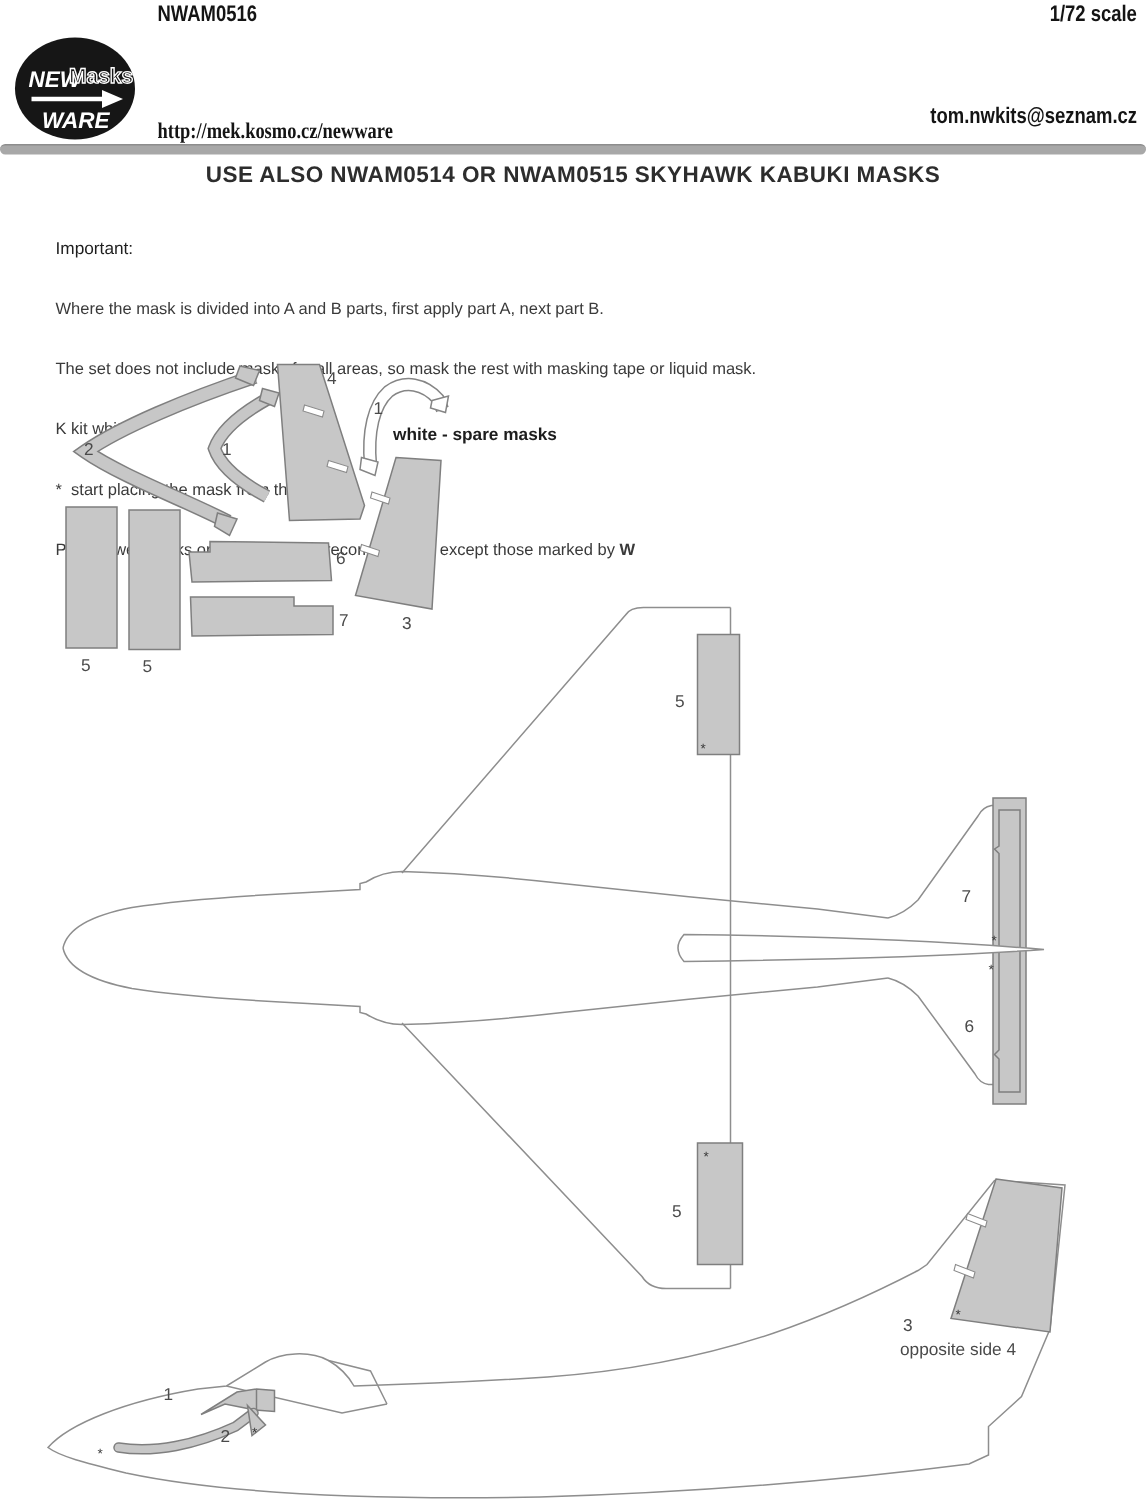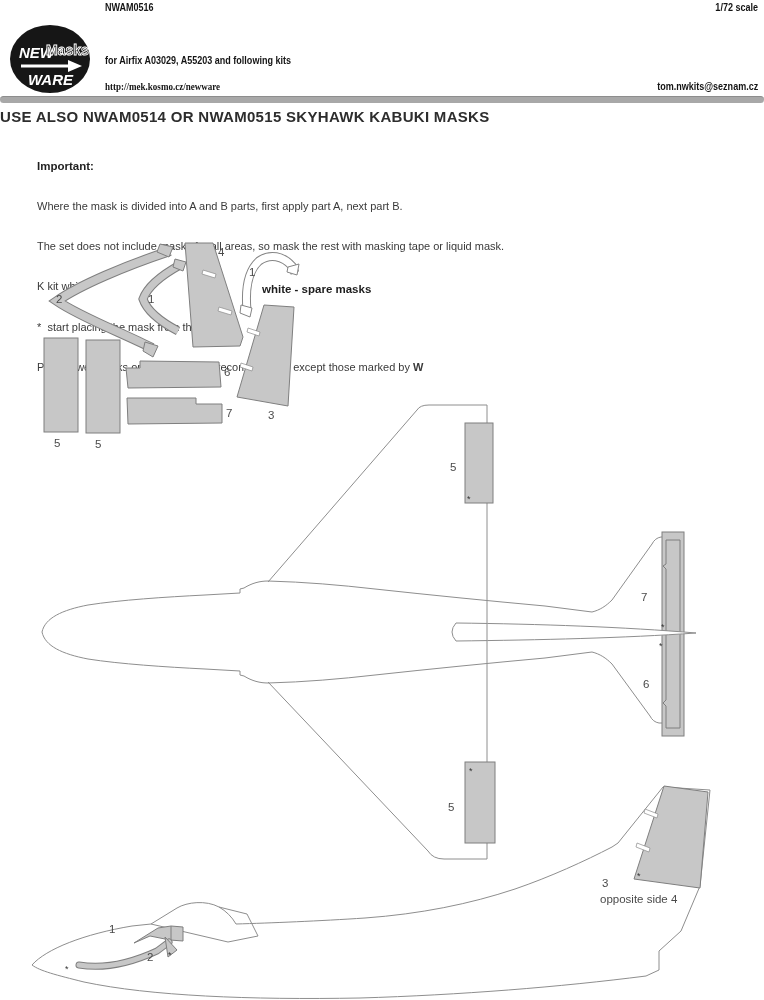--- a/index.html
+++ b/index.html
@@ -1,27 +1,27 @@
 <!DOCTYPE html>
 <html><head>
 <meta charset="utf-8">
 <style>
   html,body{margin:0;padding:0;background:#ffffff;}
   #page{position:relative;width:764px;height:1000px;background:#fff;overflow:hidden;
         font-family:"Liberation Sans",sans-serif;color:#222;}
   .cond{display:inline-block;transform:scaleX(.82);transform-origin:0 50%;white-space:nowrap;}
   .cond-r{display:inline-block;transform:scaleX(.82);transform-origin:100% 50%;white-space:nowrap;}
-  .hdr-item{position:absolute;font-weight:bold;font-size:11px;color:#141414;}
+  .hdr-item{position:absolute;font-weight:bold;font-size:15px;color:#141414;}
   #divider{position:absolute;left:0;top:96px;width:764px;height:7px;background:#a8a8a8;
            border-radius:4px;border-top:1px solid #8d8d8d;box-sizing:border-box;}
-  #notice{position:absolute;left:0;top:108px;width:764px;text-align:left;
+  #notice{position:absolute;left:0;top:108px;width:764px;text-align:center;
           font-weight:bold;font-size:15px;letter-spacing:.3px;color:#2d2d2d;}
   #instructions{position:absolute;left:37px;top:133px;font-size:11px;line-height:13.4px;
                 color:#3a3a3a;white-space:pre-wrap;}
-  #instructions .imp{font-weight:bold;font-size:11.5px;color:#1f1f1f;}
+  #instructions .imp{font-weight:normal;font-size:11.5px;color:#1f1f1f;}
   svg text{font-family:"Liberation Sans",sans-serif;}
   .lbl{font-size:11.5px;fill:#4a4a4a;}
   .star{font-size:9px;fill:#333;}
   .mask{fill:#c7c7c7;stroke:#7f7f7f;stroke-width:1;}
   .maskline{fill:none;stroke:#7f7f7f;stroke-width:1;}
   .outline{fill:none;stroke:#8e8e8e;stroke-width:1;}
   .slit{fill:#ffffff;stroke:#8a8a8a;stroke-width:.7;}
   .white-part{fill:#ffffff;stroke:#858585;stroke-width:1;}
 </style>
 </head>
@@ -33,23 +33,22 @@
     <svg width="88" height="76" viewBox="0 0 88 76" style="position:absolute;left:6px;top:22px;">
       <ellipse cx="44" cy="37" rx="40" ry="34" fill="#161616"></ellipse>
       <text x="13" y="36" font-size="15" font-weight="bold" font-style="italic" fill="#ffffff">NEW</text>
       <text x="40" y="33" font-size="14" font-weight="bold" fill="#161616" stroke="#ffffff" stroke-width="0.9">Masks</text>
       <path d="M 15,44 L 62,44" stroke="#ffffff" stroke-width="3"></path>
       <polygon points="62,38 76,44 62,50" fill="#ffffff"></polygon>
       <text x="22" y="63" font-size="15" font-weight="bold" font-style="italic" fill="#ffffff">WARE</text>
     </svg>
     <div class="hdr-item" style="left:105px;top:1px;"><span class="cond">NWAM0516</span></div>
     <div class="hdr-item" style="right:6px;top:1px;"><span class="cond-r">1/72 scale</span></div>
-    <div class="hdr-item" style="left:105px;top:54px;"><span class="cond">for Airfix A03029, A55203 and following kits</span></div>
     <div class="hdr-item" style="left:105px;top:80px;font-family:Liberation Serif, serif;"><span class="cond">http://mek.kosmo.cz/newware</span></div>
-    <div class="hdr-item" style="right:6px;top:80px;"><span class="cond-r">tom.nwkits@seznam.cz</span></div>
+    <div class="hdr-item" style="right:6px;top:69px;"><span class="cond-r">tom.nwkits@seznam.cz</span></div>
   </div>
 
   <div id="divider"></div>
 
   <div id="notice">USE ALSO NWAM0514 OR NWAM0515 SKYHAWK KABUKI MASKS</div>
 
   <div id="instructions">
     <div class="imp">Important:</div>
     <div>Where the mask is divided into A and B parts, first apply part A, next part B.</div>
     <div>The set does not include masks for all areas, so mask the rest with masking tape or liquid mask.</div>

